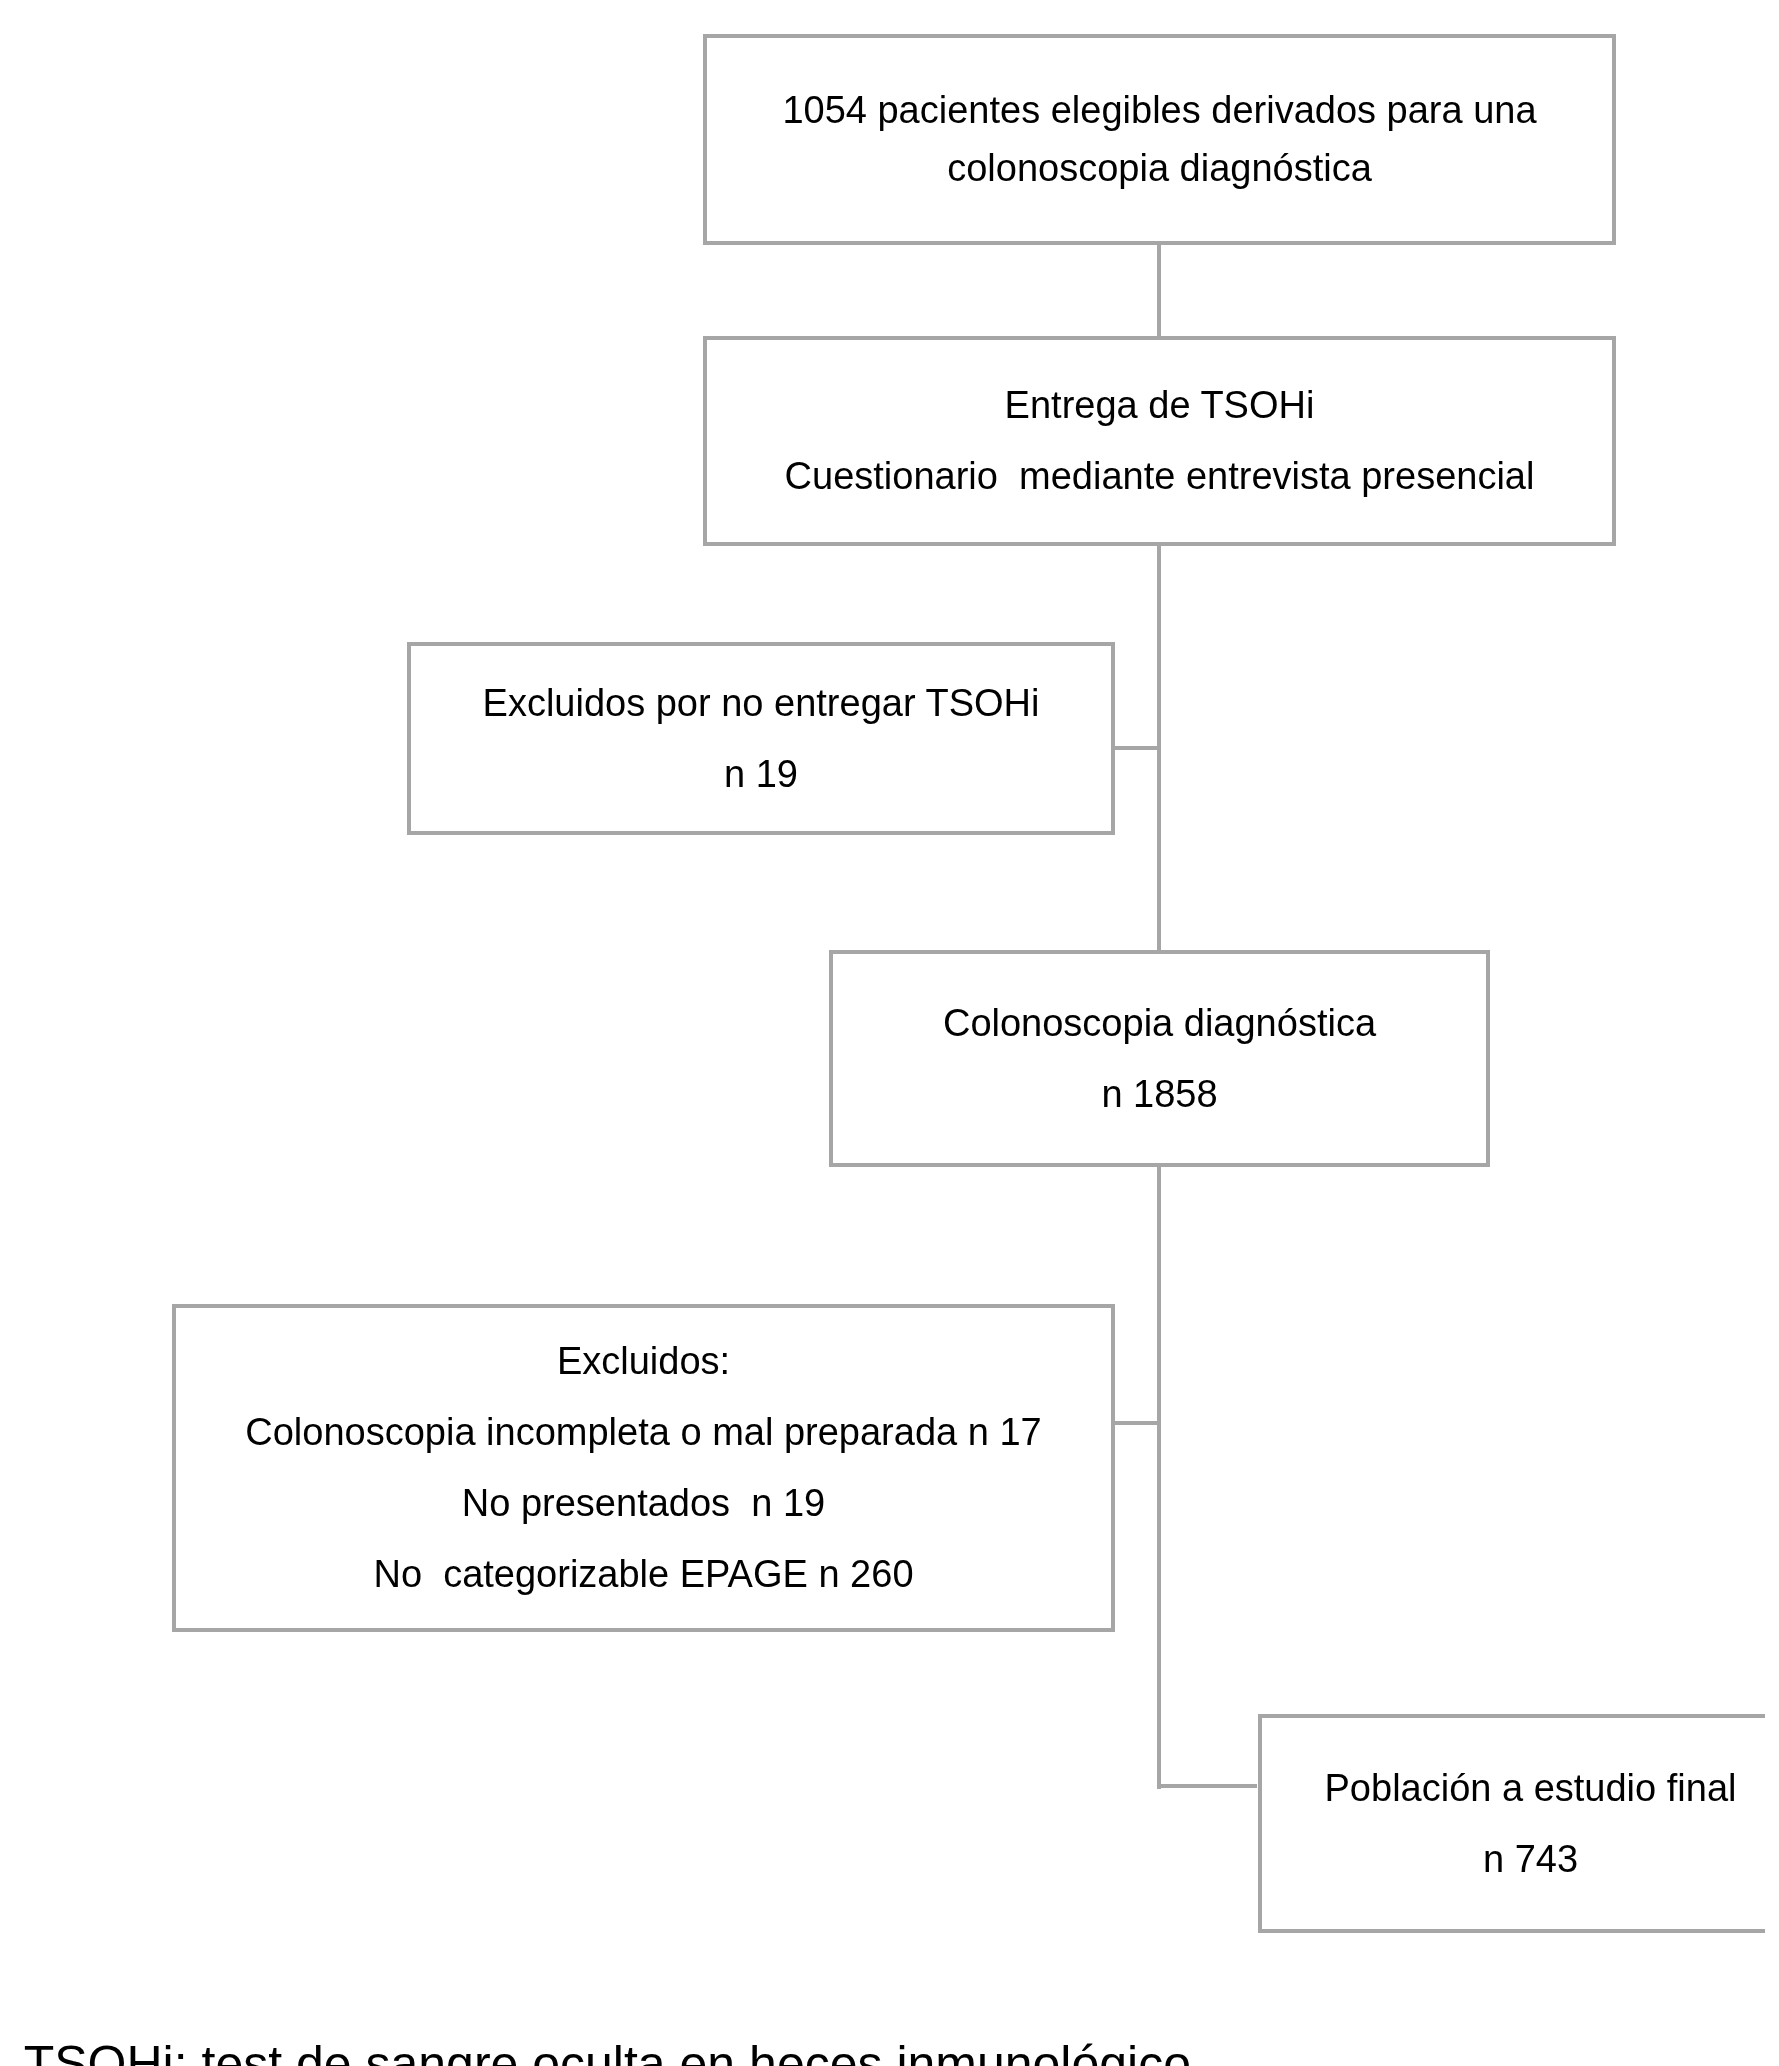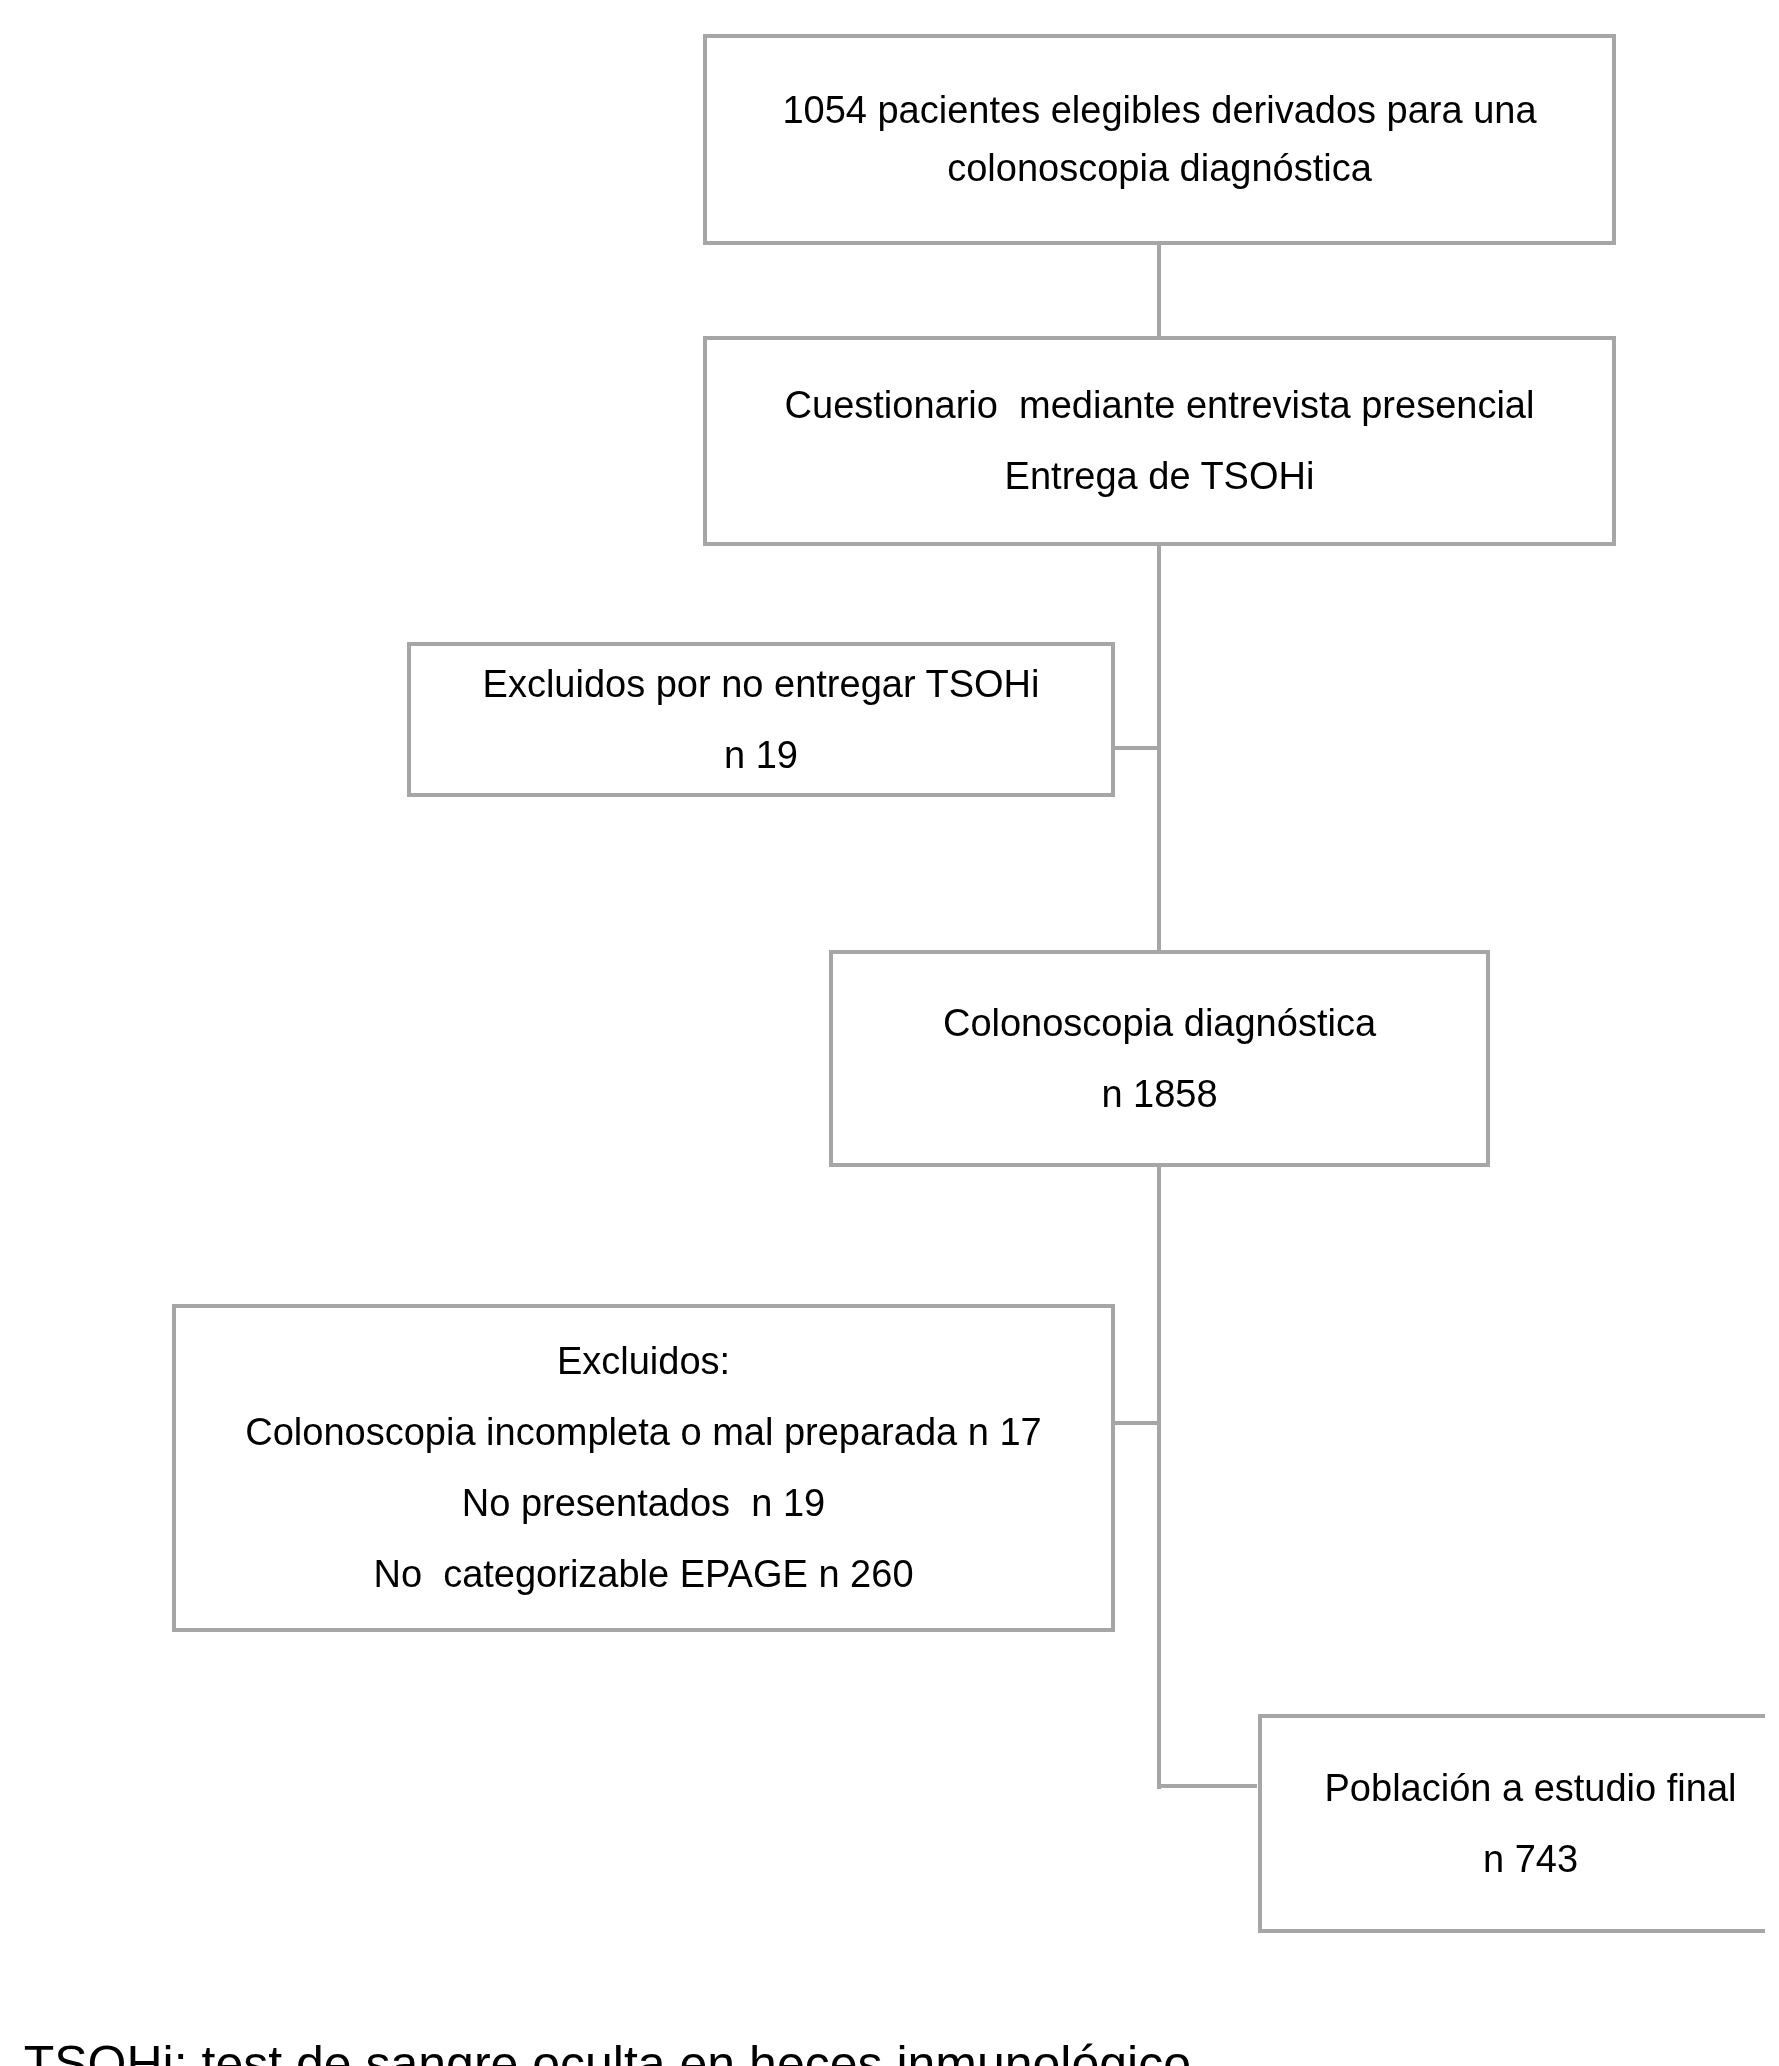--- a/index.html
+++ b/index.html
@@ -44,21 +44,21 @@
     top:2008px;
     font-size:50px;
     line-height:56px;
     white-space:pre;
     color:var(--text-color);
   }
 
   
   .box-eligible      {left:675px;  top:5.7px;    width:913px; height:211px;}
   .box-questionnaire {left:675px;  top:308px;  width:913px; height:210px;}
-  .box-excl-tsohi    {left:379px;  top:614px;  width:708px;  height:155px;}
+  .box-excl-tsohi    {left:379px;  top:614px;  width:708px;  height:193px;}
   .box-colonoscopy   {left:801px; top:922px; width:661px;  height:217px;}
   .box-excl-other    {left:144px;  top:1276px; width:943px; height:328px;}
   .box-final         {left:1230px; top:1686px; width:545px;  height:219px;}
 
   
   .conn-1            {left:1129px; top:217px;  width:4.3px;  height:91px;}
   .conn-2            {left:1129px; top:518px;  width:4.3px;  height:404px;}
   .conn-3            {left:1129px; top:1139px; width:4.3px;  height:622px;}
   .conn-stub-tsohi   {left:1087px; top:718px; width:42px; height:4.3px;}
   .conn-stub-other   {left:1087px; top:1393px; width:42px; height:4.3px;}
@@ -75,22 +75,22 @@
   <div class="connector conn-stub-tsohi"></div>
   <div class="connector conn-stub-other"></div>
   <div class="connector conn-elbow-final"></div>
 
   <div class="flow-box box-eligible">
     <div class="line">1054 pacientes elegibles derivados para una</div>
     <div class="line">colonoscopia diagnóstica</div>
   </div>
 
   <div class="flow-box box-questionnaire">
+    <div class="line">Entrega de TSOHi</div>
     <div class="line">Cuestionario  mediante entrevista presencial</div>
-    <div class="line">Entrega de TSOHi</div>
   </div>
 
   <div class="flow-box box-excl-tsohi">
     <div class="line">Excluidos por no entregar TSOHi</div>
     <div class="line">n 19</div>
   </div>
 
   <div class="flow-box box-colonoscopy">
     <div class="line">Colonoscopia diagnóstica</div>
     <div class="line">n 1858</div>

